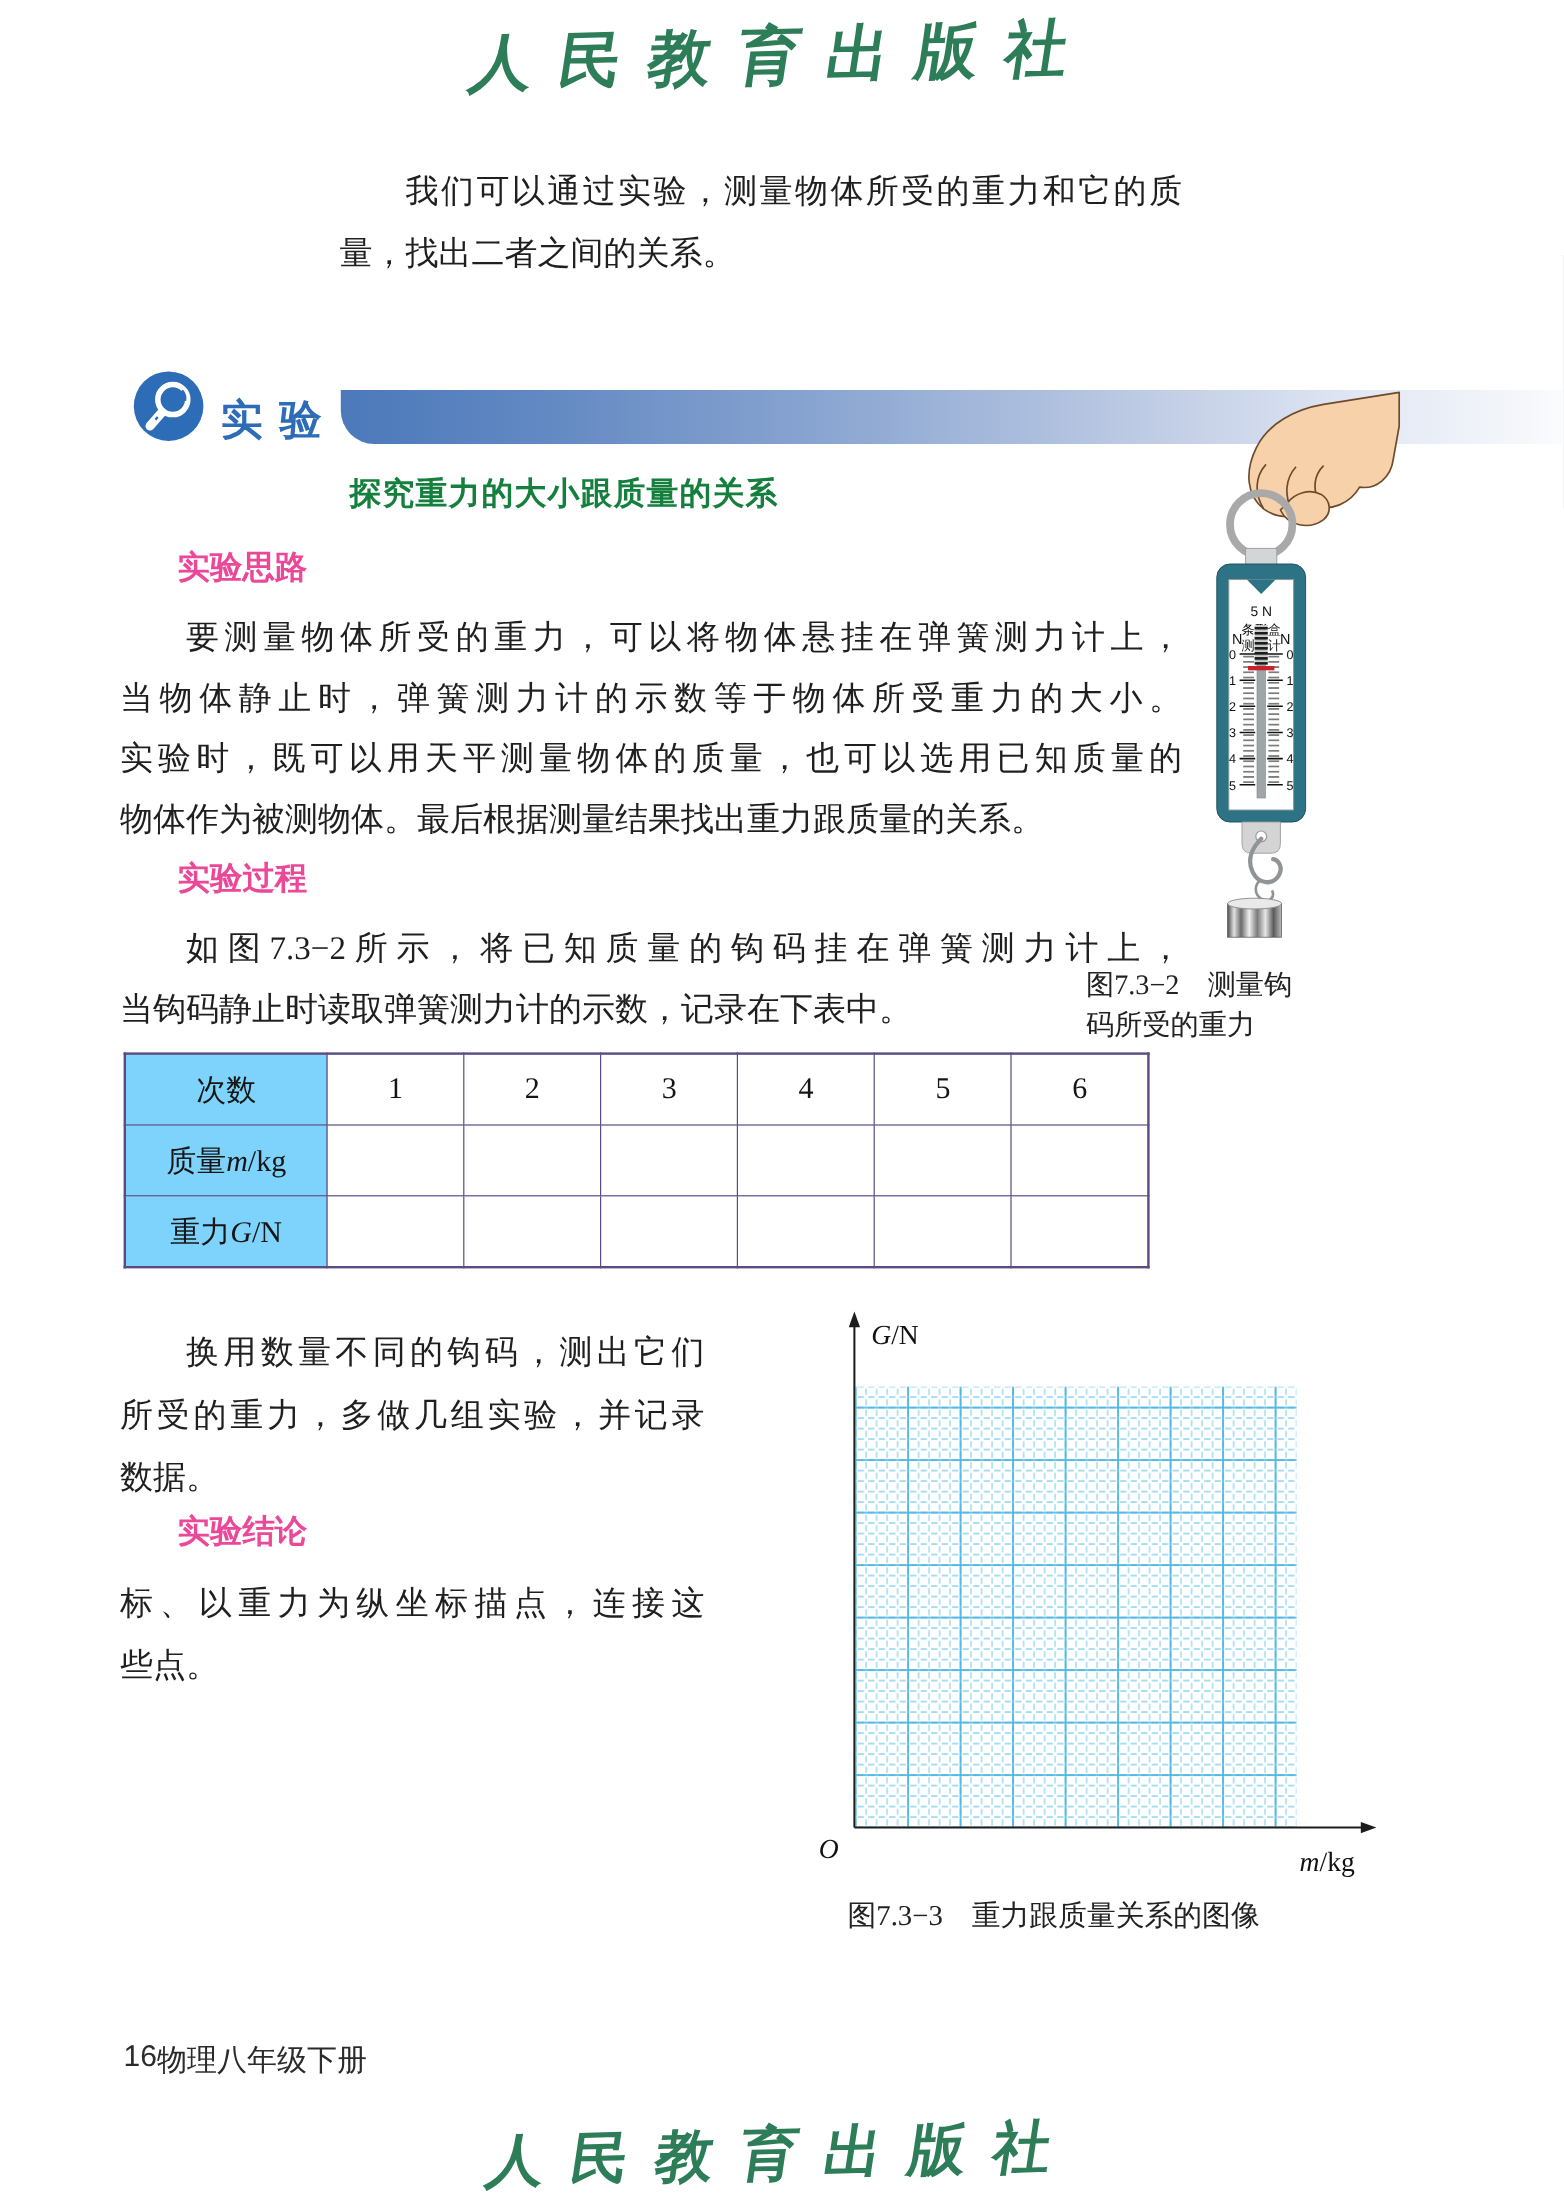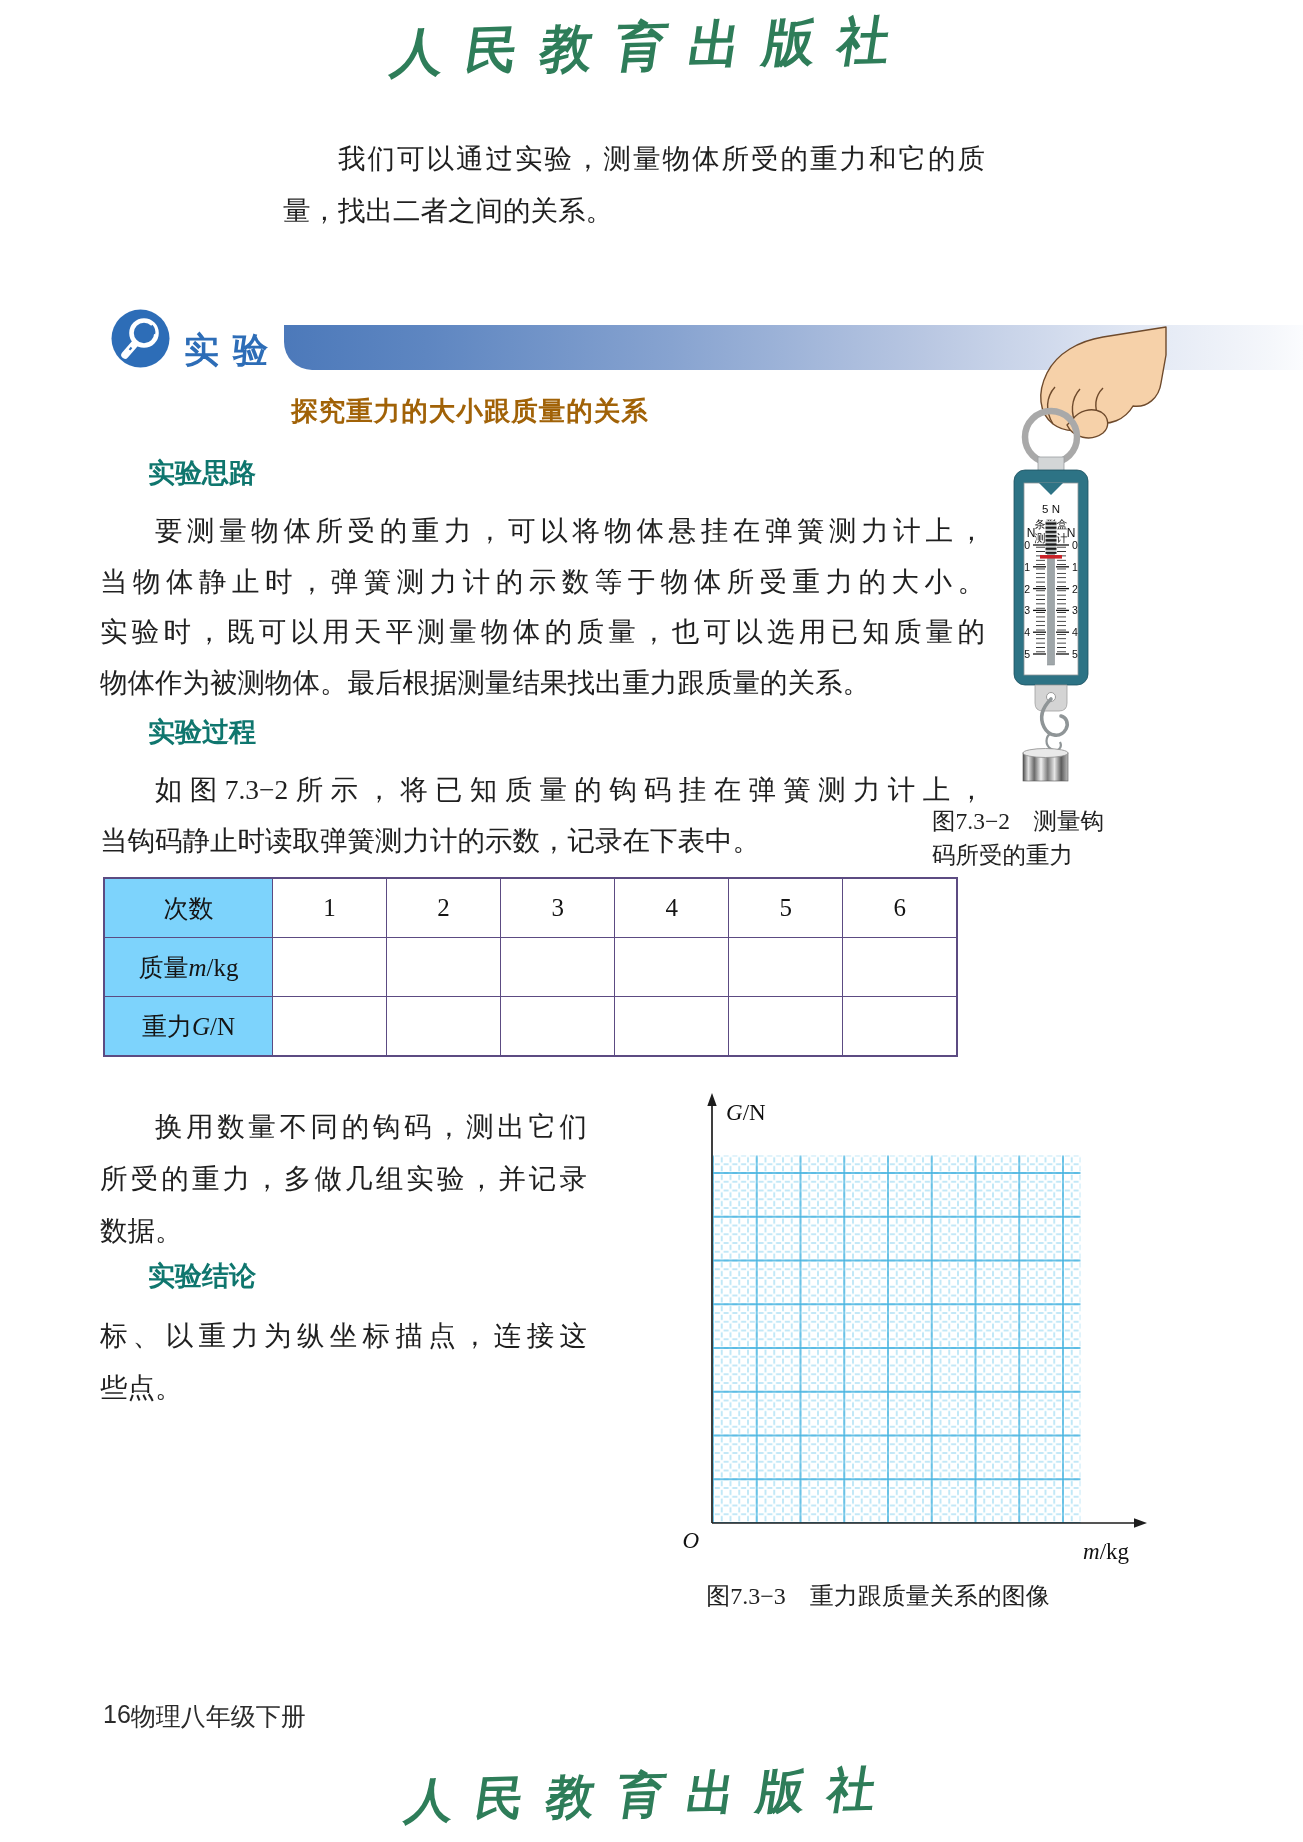--- a/index.html
+++ b/index.html
@@ -22,37 +22,37 @@
   .para .line.ind{text-indent:55px;}
   .intro{left:283px;top:133px;width:702px;line-height:52px;}
   .intro .line.ind{text-indent:55px;}
   .p-idea{left:100px;top:506px;width:885px;}
   .p-process{left:100px;top:764px;width:885px;line-height:51px;}
   .p-continue{left:100px;top:1101px;width:487px;line-height:52px;}
   .p-conc1{left:100px;top:1310px;width:487px;line-height:52px;}
   .p-conc2{left:100px;top:1467px;width:487px;line-height:53px;}
   
   .heading{font-family:"Liberation Sans","DejaVu Sans",sans-serif;font-weight:bold;
-    font-size:27px;color:#0f766e;}
+    font-size:27px;color:#ec4899;}
   .h-idea{left:148px;top:455px;}
   .h-process{left:148px;top:714px;}
   .h-conclusion{left:148px;top:1258px;}
   .exp-title{left:100px;top:393px;width:740px;text-align:center;
     font-family:"Liberation Sans","DejaVu Sans",sans-serif;font-weight:bold;
-    font-size:26.5px;color:#a16207;letter-spacing:1px;}
+    font-size:26.5px;color:#15803d;letter-spacing:1px;}
   
   .banner-bar{left:284px;top:325px;width:1019px;height:45px;
     border-bottom-left-radius:28px;
     background:linear-gradient(90deg,#4c79ba 0%,#5e86c1 14%,#87a3d0 38%,#b9c7e2 63%,#e2e8f4 84%,#f5f7fb 97%,#fbfcfe 100%);}
   .banner-label{left:184px;top:327px;font-family:"Liberation Sans","DejaVu Sans",sans-serif;
     font-weight:bold;font-size:35px;color:#2d6db7;letter-spacing:14px;}
   .banner-icon{left:110px;top:308px;width:61px;height:61px;}
   
   .caption{font-size:23.5px;color:#222;}
-  .cap2{left:905px;top:804px;width:210px;line-height:34px;margin-left:27px;}
+  .cap2{left:905px;top:804px;width:210px;line-height:34px;}
   .cap3{left:593px;top:1580px;width:570px;text-align:center;font-size:24px;}
   
   .dtable{left:103px;top:877px;width:855px;border-collapse:collapse;table-layout:fixed;
     border:2.5px solid #5c4b82;}
   .dtable td{border:1.5px solid #5c4b82;height:58px;text-align:center;vertical-align:middle;
     font-size:25px;color:#151515;padding:0;}
   .dtable td.hd{background:#7dd3fc;width:167px;}
   .dtable i{font-style:italic;font-family:"Liberation Serif",serif;}
   .num{font-family:"Liberation Serif",serif;font-size:26px;}
   

